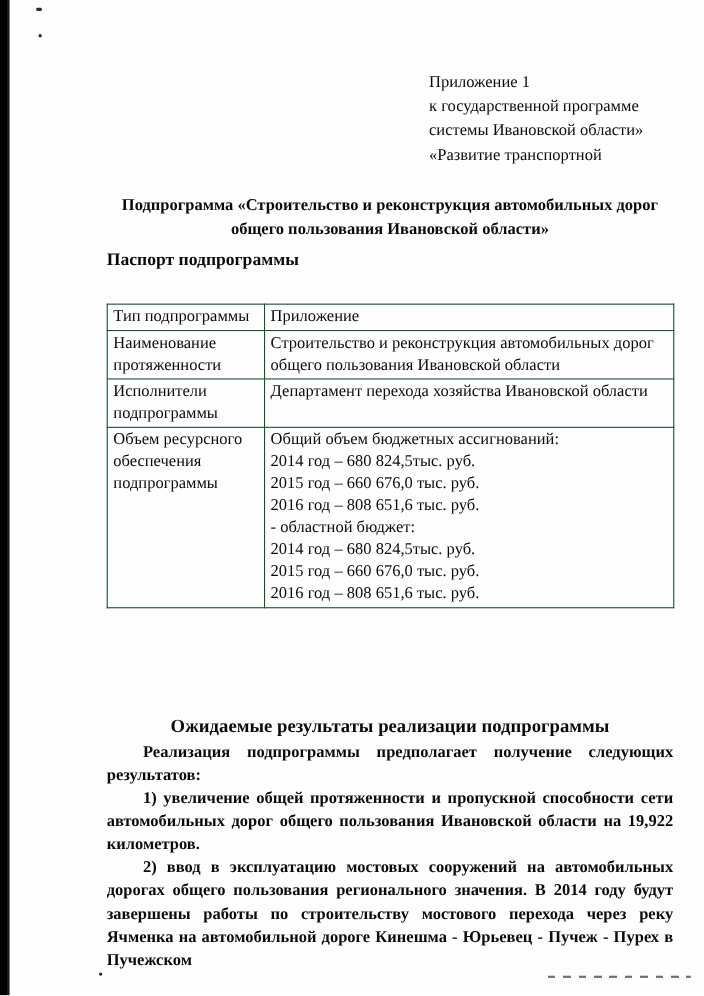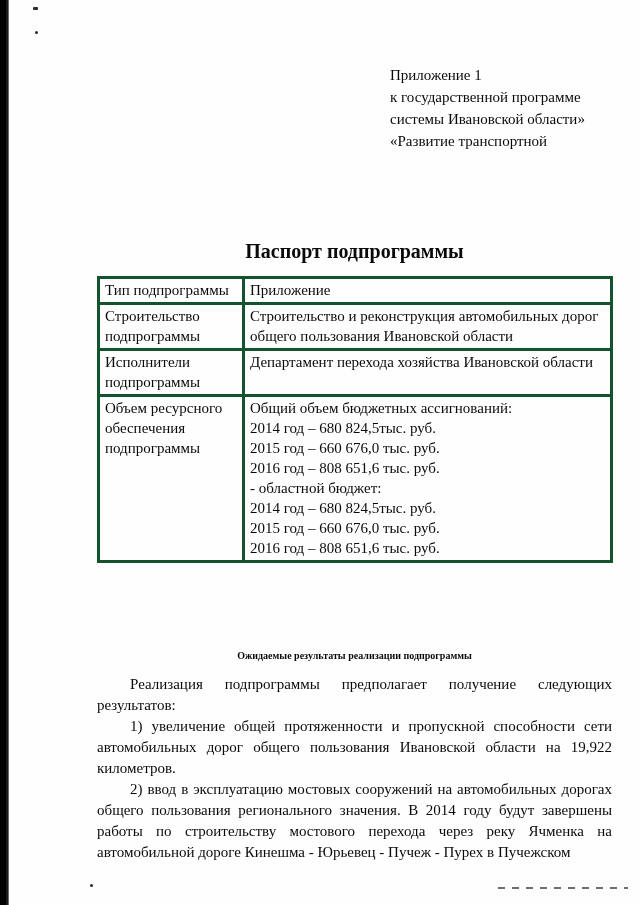--- a/index.html
+++ b/index.html
@@ -49,91 +49,93 @@
     position: absolute;
     left: 97px; top: 176px;
     width: 515px;
     text-align: center;
     font-weight: bold;
     font-size: 15px;
     line-height: 22px;
   }
   .passport-heading {
     position: absolute;
-    left: 97px; top: 240px;
+    left: 97px; top: 228px;
     width: 515px;
-    text-align: center;
+    text-align: left;
     font-weight: bold;
-    font-size: 20px;
+    font-size: 16px;
   }
   table.passport {
     position: absolute;
     left: 97px; top: 276px;
     width: 516px;
     border-collapse: collapse;
     font-size: 15px;
   }
   table.passport td {
-    border: 3px solid #14532d;
+    border: 1px solid #14532d;
     padding: 1px 5px 2px 5px;
     vertical-align: top;
     line-height: 20px;
   }
   td.cell-label { width: 132px; }
   td.cell-value { white-space: pre-line; }
   .results-heading {
     position: absolute;
     left: 97px; top: 650px;
     width: 515px;
     text-align: center;
     font-weight: bold;
-    font-size: 10px;
+    font-size: 17px;
   }
   .body-text {
     position: absolute;
     left: 97px; top: 674px;
     width: 515px;
     font-size: 15px;
     line-height: 21px;
     text-align: justify;
   }
   .body-text p {
     margin: 0;
     text-indent: 33px;
+    font-weight: bold;
   }
 </style>
 </head>
 <body>
 
 <div class="page">
 
   <div class="edge-bar"></div>
   <div class="speck speck-a"></div>
   <div class="speck speck-b"></div>
   <div class="speck speck-c"></div>
   <div class="dash-line"></div>
 
   <div class="annex">
     <div>Приложение 1</div>
     <div>к государственной программе</div>
     <div>системы Ивановской области»</div>
     <div>«Развитие транспортной</div>
   </div>
 
+  <div class="doc-title">Подпрограмма «Строительство и реконструкция автомобильных дорог общего пользования Ивановской области»</div>
 
   <div class="passport-heading">Паспорт подпрограммы</div>
 
   <table class="passport">
     <tbody>
       <tr>
         <td class="cell-label">Тип подпрограммы</td>
         <td class="cell-value">Приложение</td>
       </tr>
       <tr>
-        <td class="cell-label">Строительство подпрограммы</td>
+        <td class="cell-label">Наименование протяженности</td>
         <td class="cell-value">Строительство и реконструкция автомобильных дорог общего пользования Ивановской области</td>
       </tr>
       <tr>
         <td class="cell-label">Исполнители подпрограммы</td>
         <td class="cell-value">Департамент перехода хозяйства Ивановской области</td>
       </tr>
       <tr>
         <td class="cell-label">Объем ресурсного обеспечения подпрограммы</td>
         <td class="cell-value">Общий объем бюджетных ассигнований:
 2014 год – 680 824,5тыс. руб.

